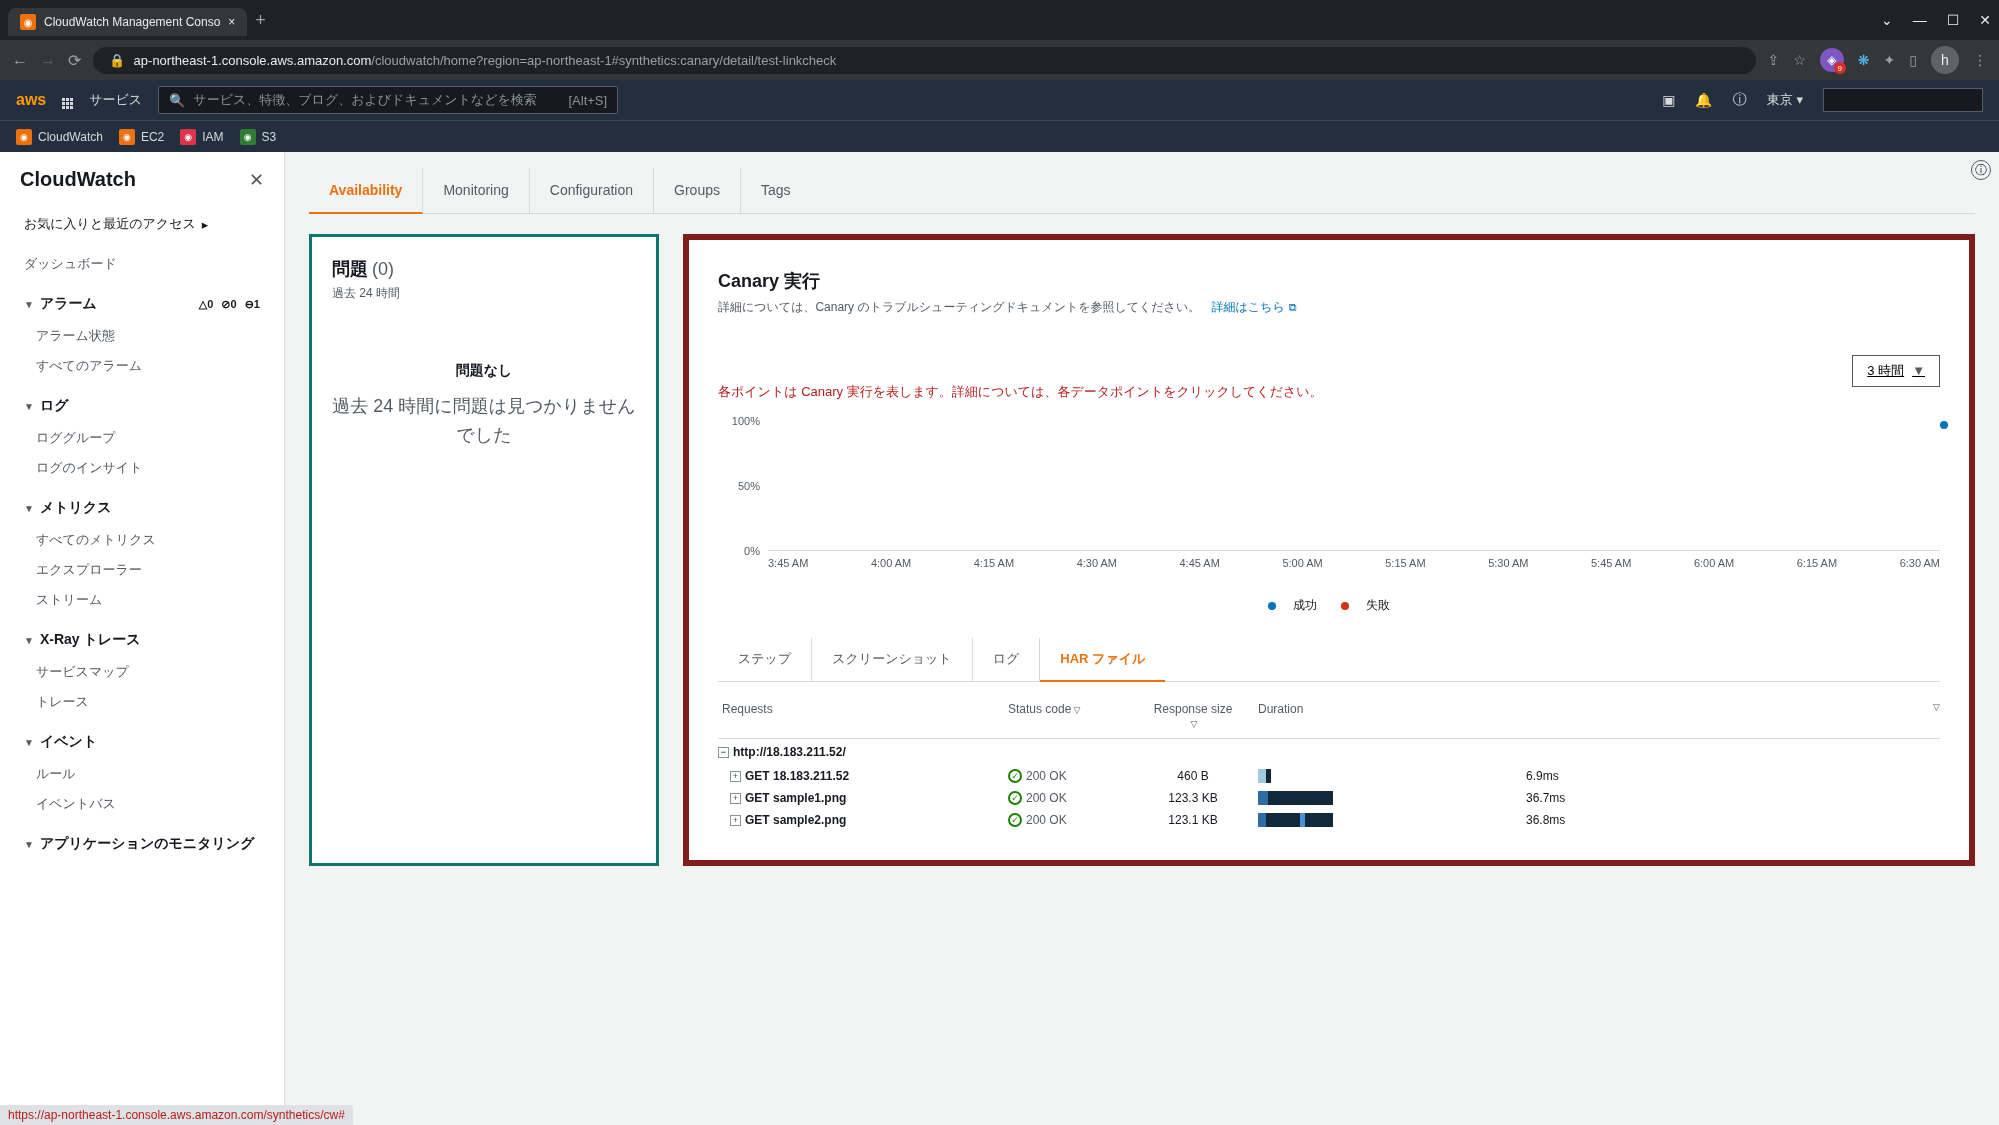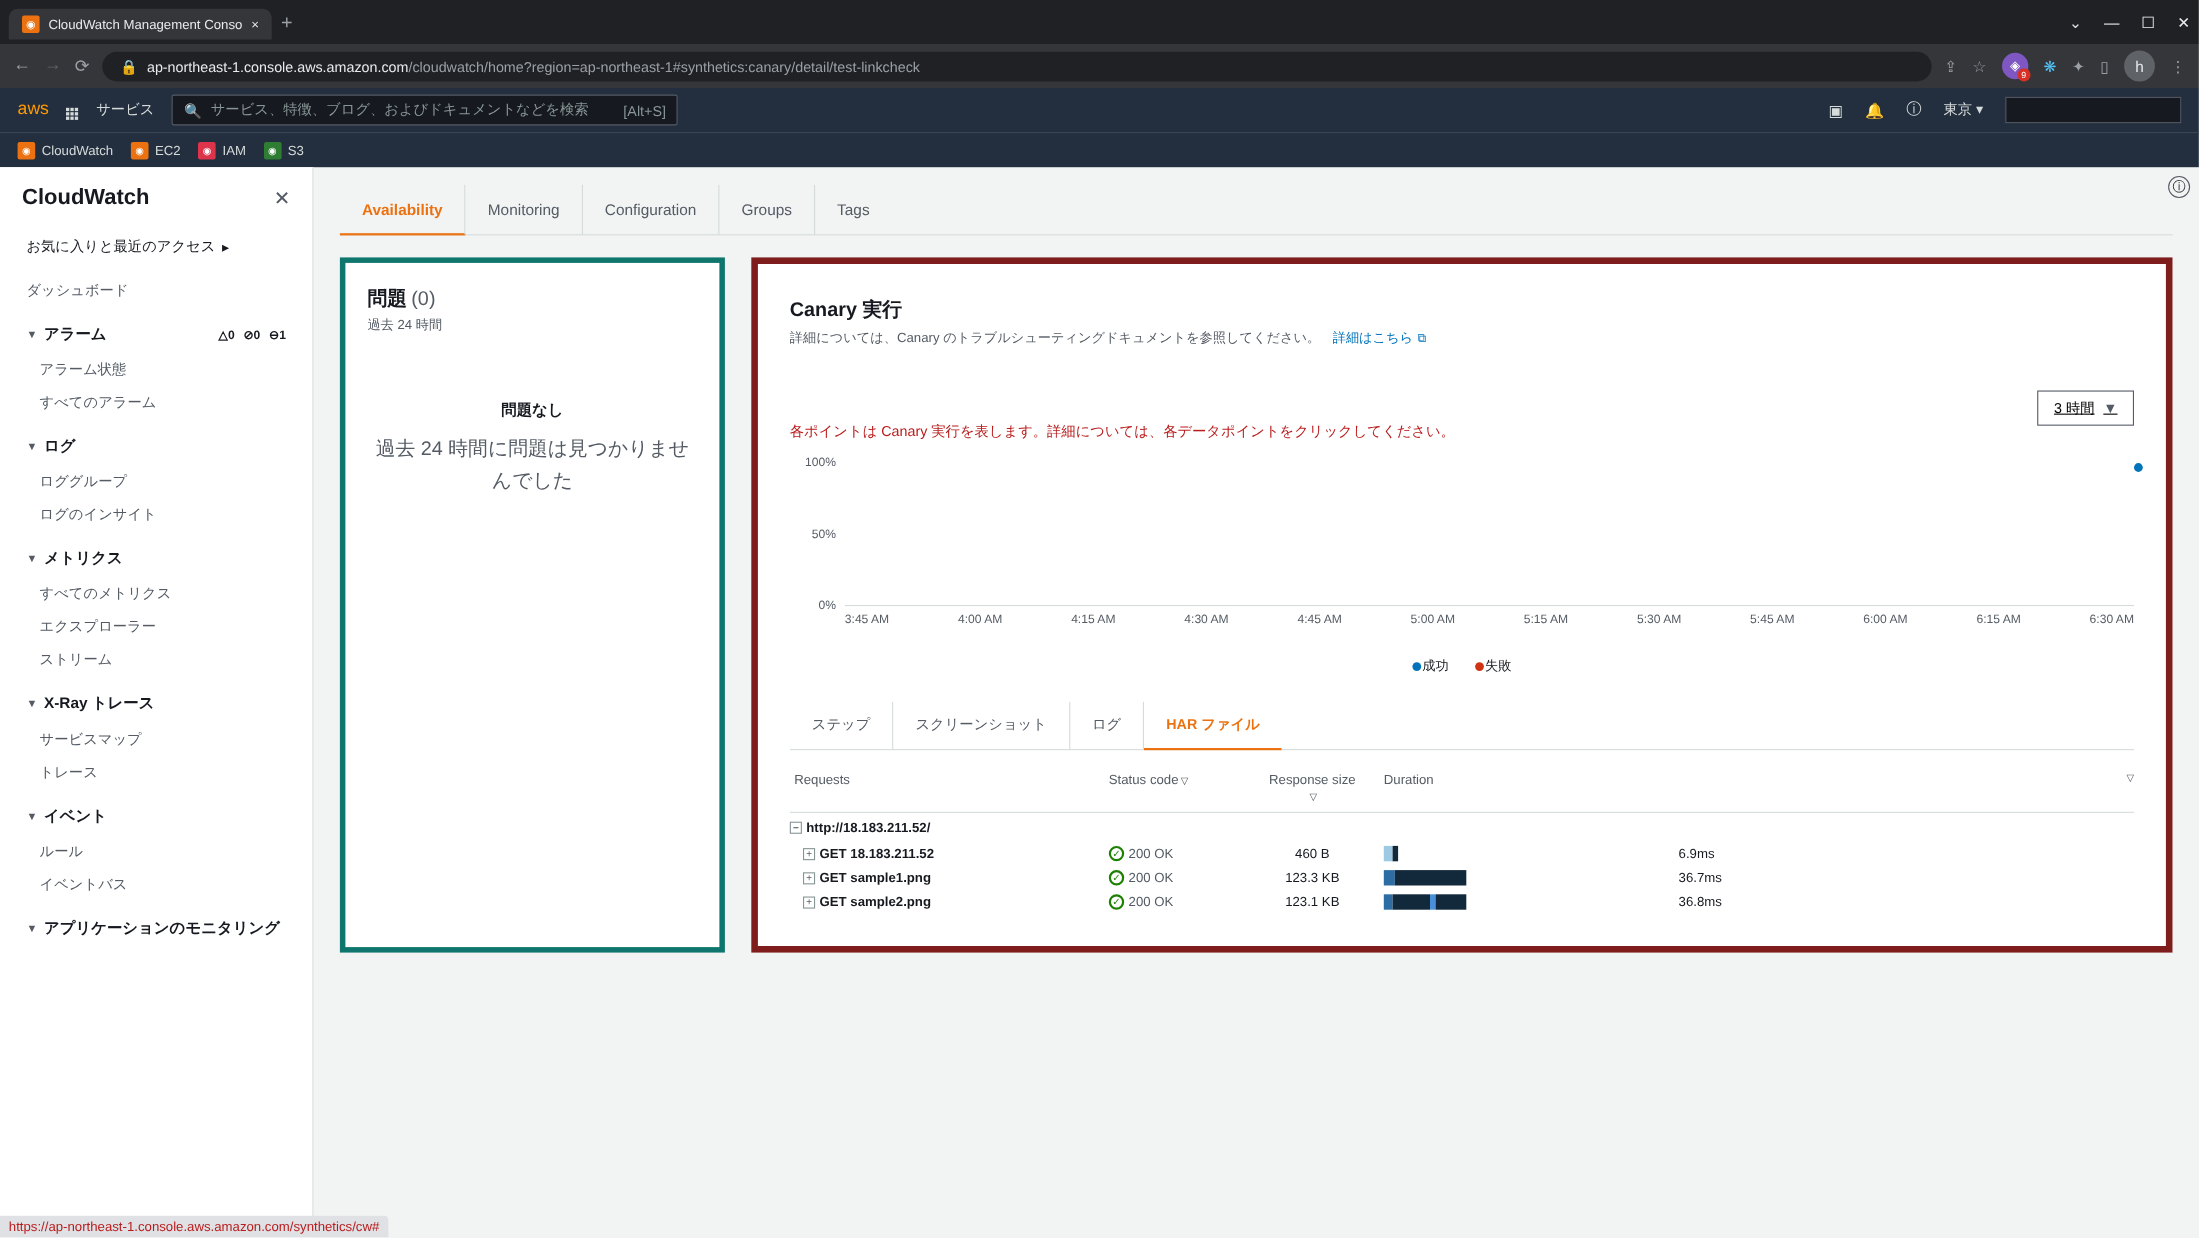--- a/index.html
+++ b/index.html
@@ -20,21 +20,21 @@
 .url-domain { color: #e8eaed; }
 .url-path { color: #9aa0a6; }
 .toolbar-icons { display: flex; gap: 14px; align-items: center; }
 .ext-icon { width: 24px; height: 24px; border-radius: 50%; display: flex; align-items: center; justify-content: center; font-size: 12px; }
 .ext-purple { background: #7e57c2; color: white; position: relative; }
 .ext-badge { position: absolute; bottom: -2px; right: -2px; background: #d93025; color: white; font-size: 8px; border-radius: 50%; width: 12px; height: 12px; display: flex; align-items: center; justify-content: center; }
 .avatar { background: #5f6368; width: 28px; height: 28px; border-radius: 50%; display: flex; align-items: center; justify-content: center; color: #e8eaed; }
 
 
 .aws-header { background: #232f3e; height: 40px; display: flex; align-items: center; padding: 0 16px; color: #d5dbdb; }
-.aws-logo { color: #ff9900; font-weight: normal; font-size: 16px; margin-right: 16px; }
+.aws-logo { color: #ff9900; font-weight: bold; font-size: 16px; margin-right: 16px; }
 .services-menu { display: flex; align-items: flex-end; gap: 16px; cursor: pointer; font-size: 13px; }
 .grid-icon { display: inline-grid; grid-template-columns: repeat(3, 3px); grid-template-rows: repeat(3, 3px); gap: 1px; }
 .grid-icon span { background: #d5dbdb; }
 .aws-search { margin-left: 16px; background: #16191f; border: 1px solid #545b64; border-radius: 2px; padding: 4px 10px; display: flex; align-items: center; gap: 8px; width: 460px; font-size: 13px; color: #879596; }
 .aws-search-shortcut { margin-left: auto; color: #879596; }
 .aws-header-right { margin-left: auto; display: flex; align-items: center; gap: 20px; }
 .aws-header-icon { cursor: pointer; }
 .region-selector { cursor: pointer; font-size: 13px; }
 .account-box { width: 160px; height: 24px; background: #16191f; border: 1px solid #545b64; }
 
@@ -67,21 +67,21 @@
 
 .content { flex: 1; overflow-y: auto; padding: 0 24px 24px; position: relative; }
 .info-icon-right { position: absolute; right: 8px; top: 8px; width: 20px; height: 20px; border: 1.5px solid #545b64; border-radius: 50%; display: flex; align-items: center; justify-content: center; font-size: 12px; cursor: pointer; }
 
 .tabs { display: flex; border-bottom: 1px solid #d5dbdb; margin-top: 16px; }
 .tab-item { padding: 14px 20px; font-size: 14px; color: #545b64; cursor: pointer; border-right: 1px solid #d5dbdb; }
 .tab-item.active { color: #ec7211; font-weight: bold; border-bottom: 2px solid #ec7211; margin-bottom: -1px; }
 .tab-item:last-child { border-right: none; }
 
 .panels { display: flex; gap: 24px; margin-top: 20px; }
-.panel-left { width: 350px; background: white; border: 5px solid #0f766e; padding: 20px; }
+.panel-left { width: 350px; background: white; border: 3px solid #0f766e; padding: 20px; }
 .panel-right { flex: 1; background: white; border: 6px solid #7f1d1d; padding: 29px; }
 
 .panel-title { font-size: 18px; font-weight: bold; }
 .panel-subtitle { font-size: 12px; color: #545b64; margin-top: 4px; }
 
 .no-issues { text-align: center; margin-top: 60px; }
 .no-issues-title { font-weight: bold; font-size: 14px; }
 .no-issues-text { font-size: 18px; color: #545b64; margin-top: 12px; line-height: 1.6; }
 
 .canary-desc { font-size: 12px; color: #545b64; margin-top: 6px; }
@@ -92,21 +92,21 @@
 .chart-desc { font-size: 13px; color: #b91c1c; margin-top: 43px; }
 .time-selector { border: 1px solid #545b64; padding: 6px 14px; font-size: 13px; cursor: pointer; background: white; display: flex; align-items: center; gap: 8px; text-decoration: underline; }
 
 .chart-area { margin-top: 20px; position: relative; height: 160px; }
 .y-axis { position: absolute; left: 0; top: 0; height: 130px; width: 50px; }
 .y-tick { position: absolute; right: 8px; font-size: 11px; color: #545b64; transform: translateY(-50%); }
 .plot-area { margin-left: 50px; height: 130px; position: relative; border-bottom: 1px solid #d5dbdb; }
 .data-point { position: absolute; width: 8px; height: 8px; background: #0073bb; border-radius: 50%; }
 .x-axis { margin-left: 50px; display: flex; justify-content: space-between; font-size: 11px; color: #545b64; margin-top: 6px; }
 .legend { display: flex; justify-content: center; gap: 24px; margin-top: 16px; font-size: 12px; }
-.legend-item { display: flex; align-items: center; gap: 1px; }
+.legend-item { display: flex; align-items: center; gap: 17px; }
 .legend-dot { width: 8px; height: 8px; border-radius: 50%; }
 
 .sub-tabs { display: flex; border-bottom: 1px solid #d5dbdb; margin-top: 24px; }
 .sub-tab { padding: 12px 20px; font-size: 13px; color: #545b64; cursor: pointer; border-right: 1px solid #d5dbdb; }
 .sub-tab.active { color: #ec7211; font-weight: bold; border-bottom: 2px solid #ec7211; margin-bottom: -1px; text-align: center; }
 .sub-tab:last-child { border-right: none; }
 
 .har-table { margin-top: 12px; }
 .har-header { display: flex; font-size: 12px; color: #545b64; padding: 8px 0; border-bottom: 1px solid #d5dbdb; }
 .col-req { flex: 0 0 290px; padding-left: 4px; }

